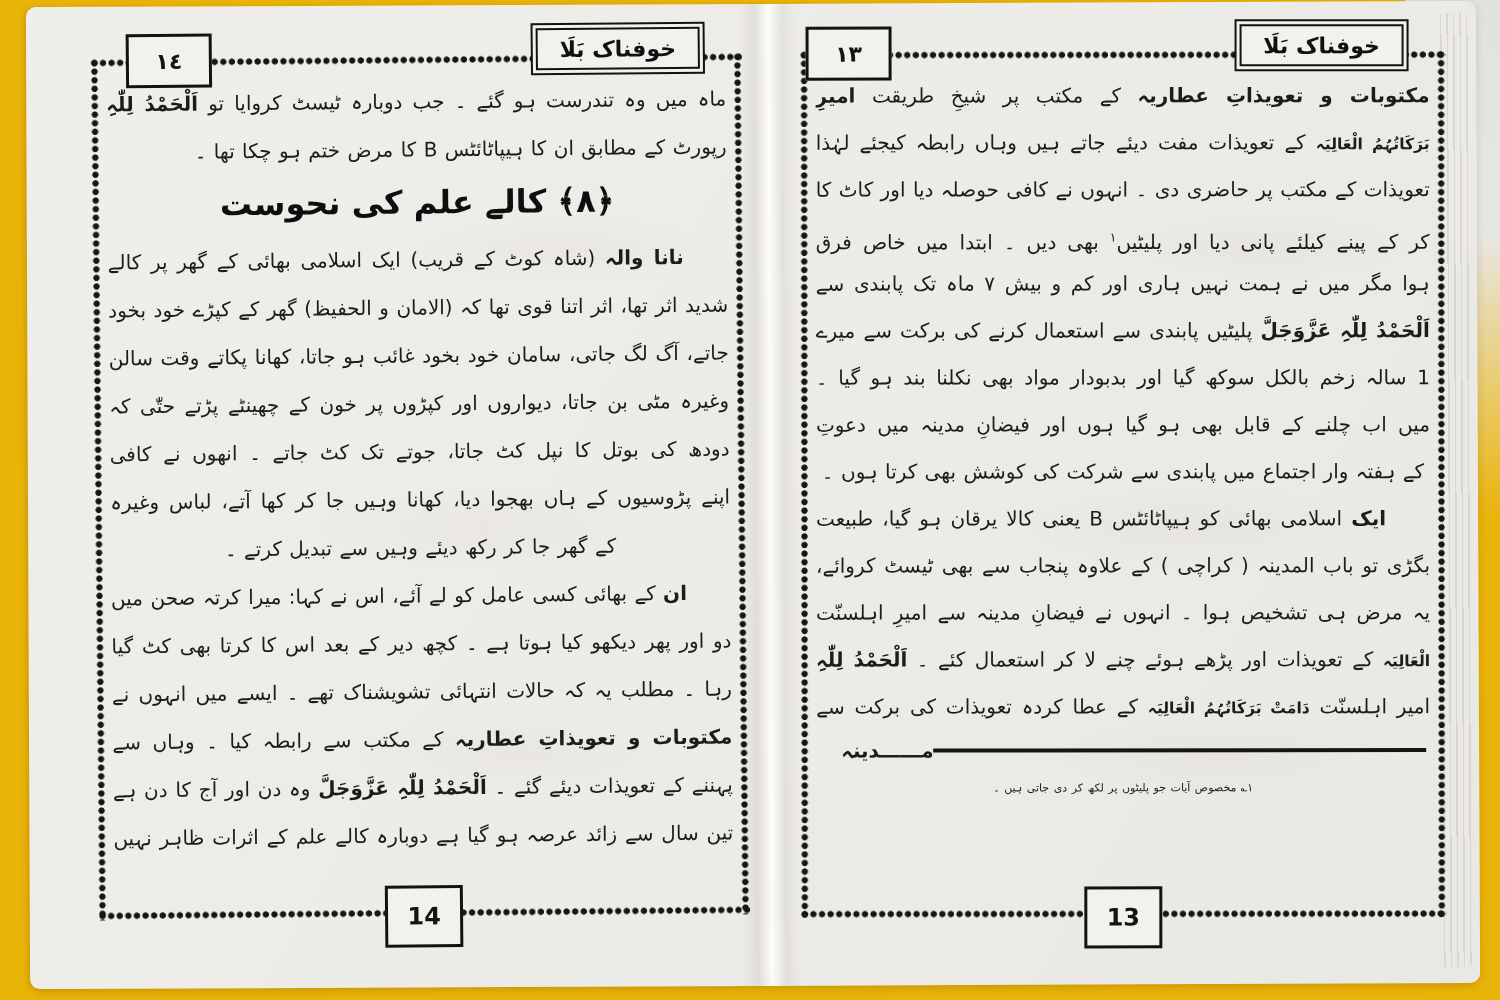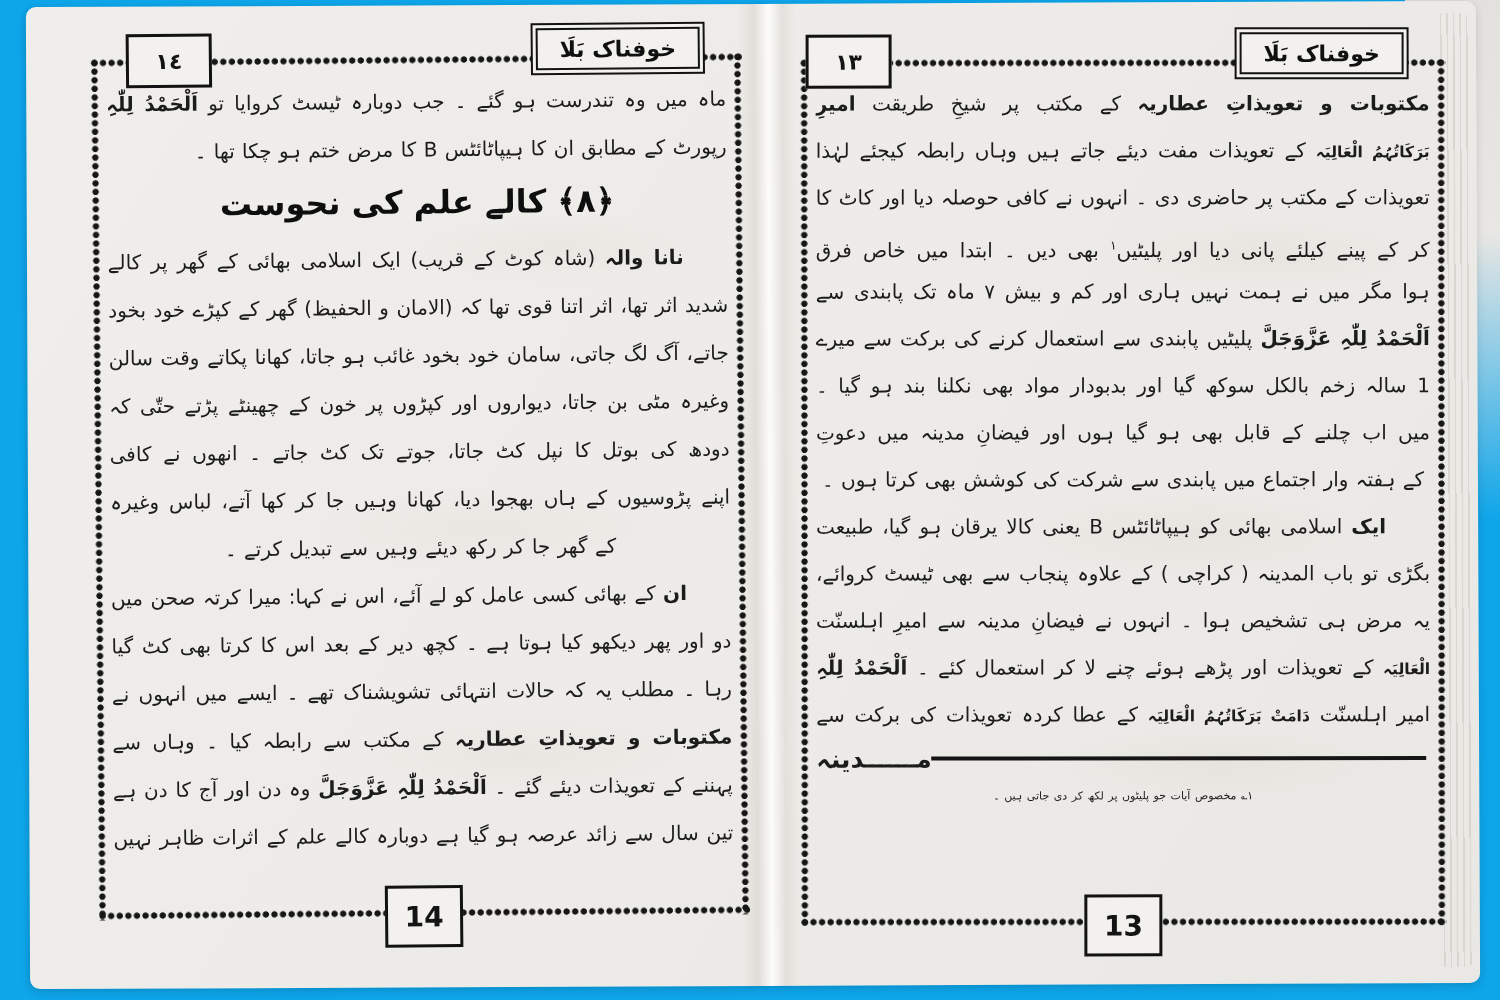--- a/index.html
+++ b/index.html
@@ -1,18 +1,18 @@
 <!DOCTYPE html>
 <html lang="ur" dir="ltr"><head>
 <meta charset="utf-8">
 <style>
   html,body{margin:0;padding:0;background:#ffffff;}
   .scene{
     position:relative;width:1500px;height:1000px;overflow:hidden;
-    background:#0ea5e9;
+    background:#eab308;
     font-family:"DejaVu Sans",sans-serif;
     color:#1c1c1c;
   }
   
   .bg-strips{
     position:absolute;right:0;top:0;width:95px;height:520px;
     background:linear-gradient(180deg,#e3e1de 0%,#e9e7e4 45%,rgba(240,238,235,0) 100%);
   }
   .booklet{
     position:absolute;left:28px;top:4px;width:1450px;height:982px;
@@ -32,40 +32,40 @@
   .gutter{
     position:absolute;left:712px;top:0;width:58px;height:100%;
     background:linear-gradient(90deg,
       rgba(110,100,90,0) 0%, rgba(110,100,90,.10) 28%,
       rgba(255,255,255,.85) 52%, rgba(110,100,90,.08) 76%, rgba(110,100,90,0) 100%);
   }
 
   
   .page{position:absolute;}
   .page-left{left:66px;top:50px;width:652px;height:862px;transform:rotate(-0.3deg);}
-  .page-right{left:772px;top:56px;width:646px;height:868px;transform:rotate(0.2deg);}
+  .page-right{left:772px;top:48px;width:646px;height:868px;transform:rotate(0.2deg);}
   .dots{position:absolute;z-index:1;}
   .dots-h{left:0;right:0;height:9px;
     background:radial-gradient(circle at 4.5px 4.5px,#161616 2.8px,rgba(0,0,0,0) 3.5px);
     background-size:8.6px 9px;}
   .dots-v{top:0;bottom:0;width:9px;
     background:radial-gradient(circle at 4.5px 4.5px,#161616 2.8px,rgba(0,0,0,0) 3.5px);
     background-size:9px 8.6px;}
   .dots-top{top:0;} .dots-bottom{bottom:0;} .dots-left{left:0;} .dots-right{right:0;}
 
   
   .numbox{
     position:absolute;z-index:3;background:#f3f1ee;border:3px solid #121212;
     display:flex;align-items:center;justify-content:center;
     font-size:24px;font-weight:700;color:#141414;
   }
   .numbox.top{width:80px;height:48px;top:-24px;font-size:22px;}
   .page-left .numbox.top{left:36px;}
   .page-right .numbox.top{left:6px;}
-  .numbox.bottom{width:72px;height:56px;left:50%;bottom:-30px;transform:translateX(-50%);font-size:28px;}
+  .numbox.bottom{width:72px;height:56px;left:50%;bottom:-30px;transform:translateX(-50%);font-size:24px;}
   .titlebox{
     position:absolute;z-index:3;top:-26px;right:42px;width:160px;height:38px;
     background:#f3f1ee;border:2px solid #121212;
     box-shadow:0 0 0 3px #f3f1ee, 0 0 0 5px #121212;
     display:flex;align-items:center;justify-content:center;
     direction:rtl;font-size:22px;font-weight:700;color:#101010;
   }
 
   
   .body{
@@ -85,21 +85,21 @@
   .b{font-weight:700;}
   .sm{font-size:0.78em;margin-top:10px;}
   .sup{vertical-align:super;font-size:0.62em;}
   .heading{
     height:62px;line-height:58px;text-align:center;
     font-weight:700;font-size:32px;color:#0e0e0e;letter-spacing:0;
   }
   .page-right .heading{height:60px;line-height:56px;}
   .rule-line{height:40px;display:flex;align-items:center;}
   .rule-line .rule{flex:1;height:3.5px;background:#151515;margin-right:4px;}
-  .rule-line .rule-word{font-weight:700;font-size:25px;white-space:nowrap;}
+  .rule-line .rule-word{font-weight:700;font-size:20px;white-space:nowrap;margin-left:25px;}
   .line.footnote{
     height:36px;line-height:36px;font-size:11px;
     text-align:center;text-align-last:center;
   }
 
   
   .page::after{
     content:"";position:absolute;inset:10px;z-index:0;pointer-events:none;
     background:
       radial-gradient(ellipse 220px 50px at 72% 22%, rgba(140,128,112,.05), rgba(0,0,0,0) 70%),

